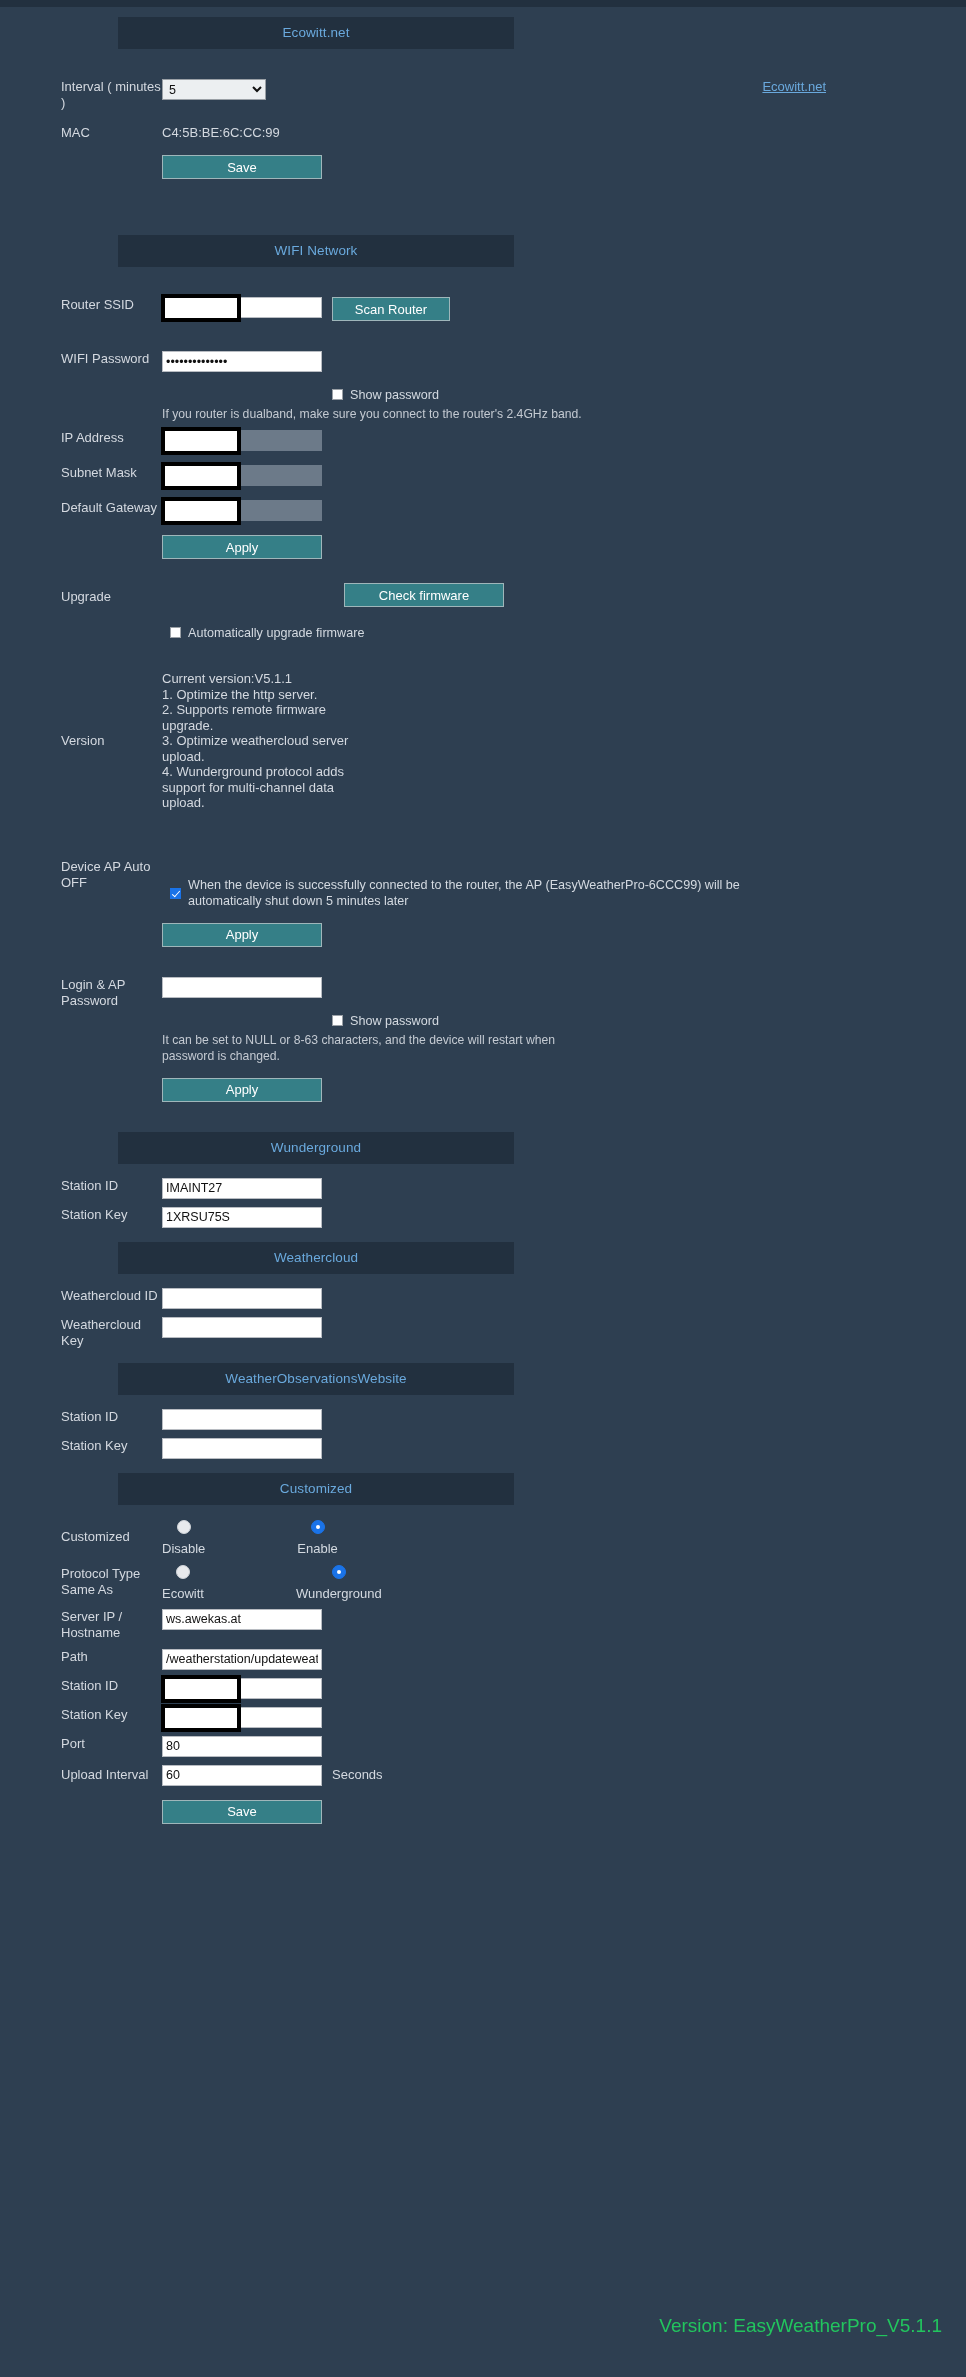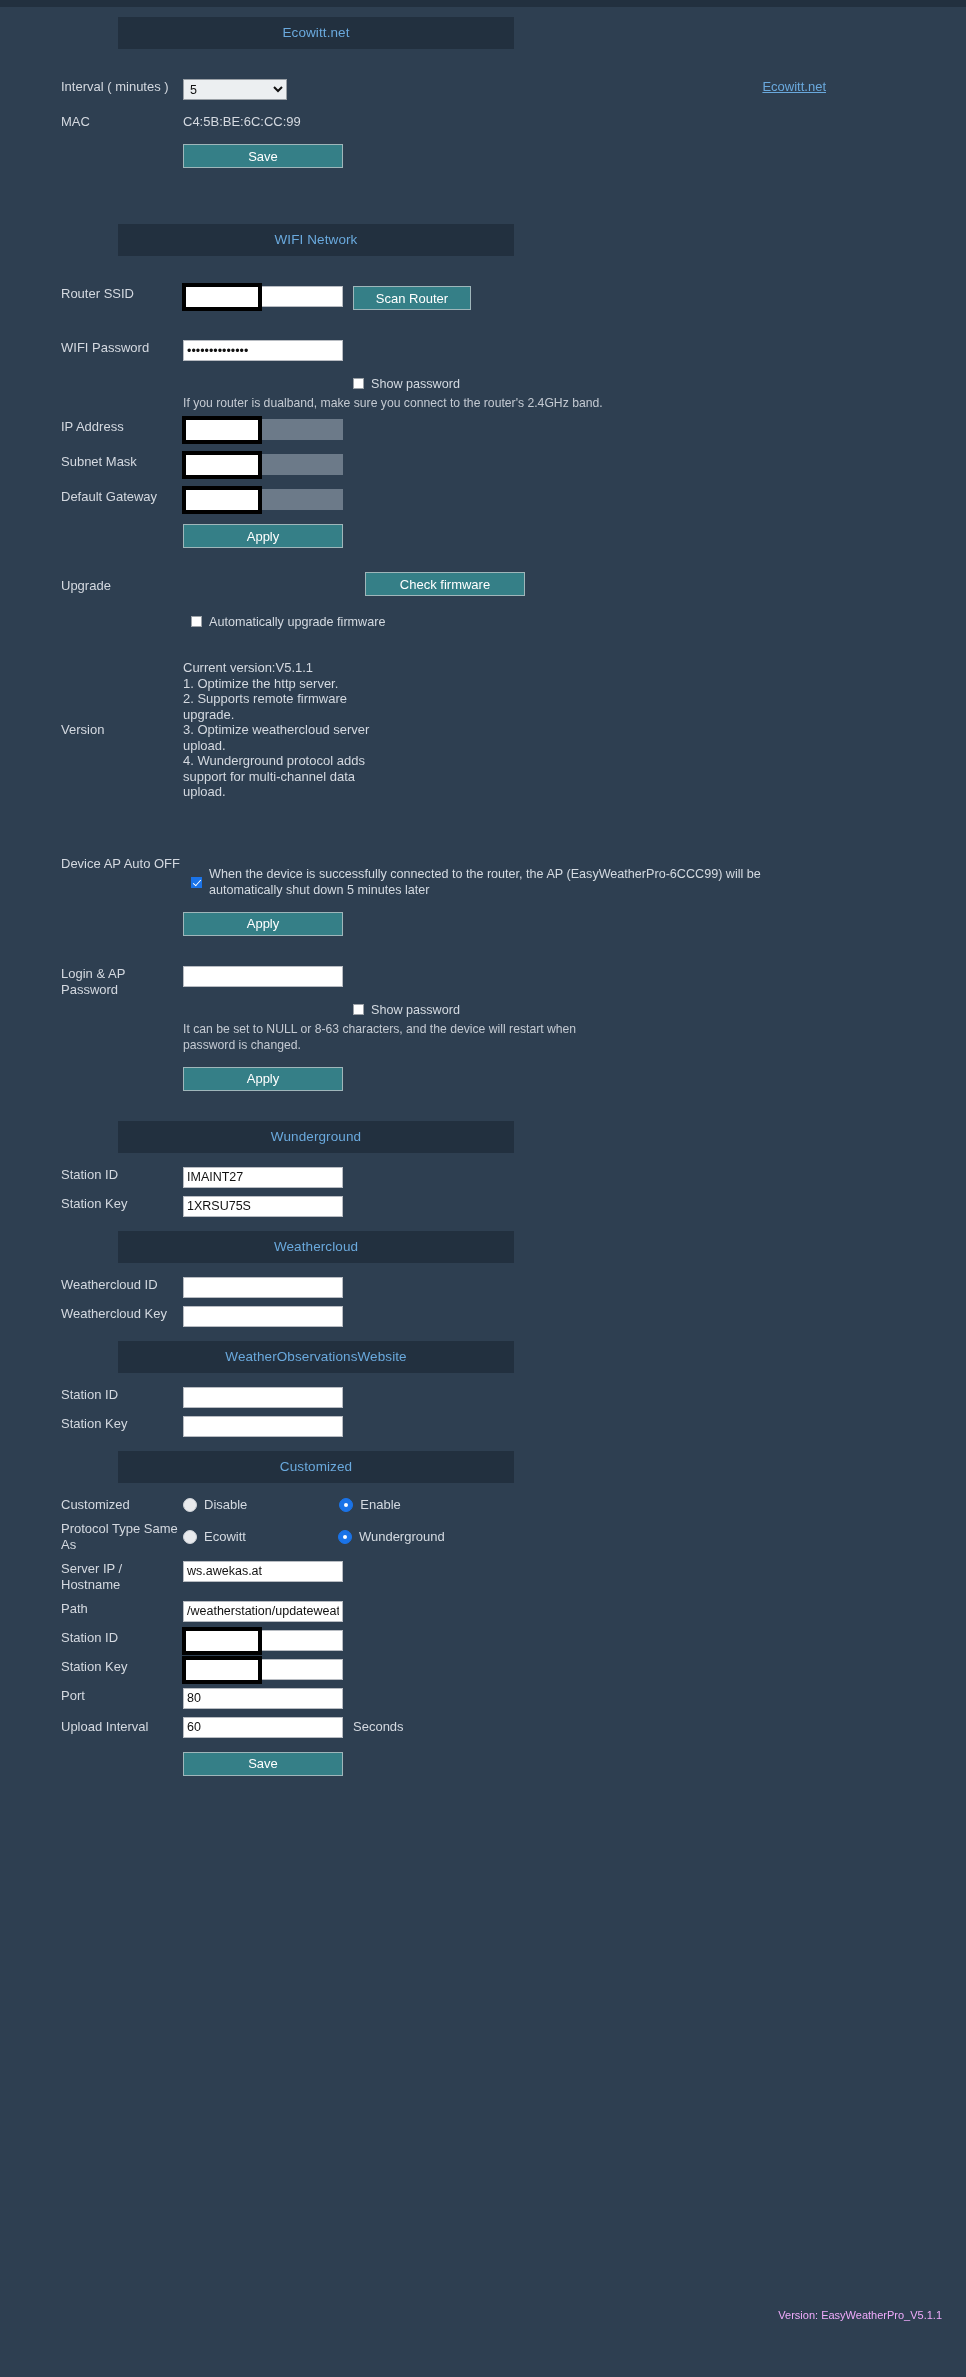--- a/index.html
+++ b/index.html
@@ -41,21 +41,21 @@
   .spacer-sm { height: 14px; }
   .spacer-xs { height: 8px; }
 
   
   .row {
     display: flex;
     align-items: flex-start;
     padding: 0;
   }
   .lbl {
-    width: 183px;
+    width: 162px;
     padding-left: 61px;
     font-size: 13px;
     color: #d4d9e0;
     line-height: 16px;
     flex: none;
   }
   .ctl {
     flex: 1;
     display: flex;
     align-items: flex-start;
@@ -154,42 +154,42 @@
     width: 14px; height: 14px; border-radius: 50%;
     background: #e8eaed; border: 1px solid #cfd3d8;
     flex: none; position: relative; display: inline-block;
     margin-top: 1px;
   }
   .radio.on { background: #1a73e8; border-color: #1a73e8; }
   .radio.on::after {
     content: ""; position: absolute; left: 4px; top: 4px;
     width: 4px; height: 4px; border-radius: 50%; background: #fff;
   }
-  .radiogrp { display: flex; align-items: center; gap: 7px; }
+  .radiogrp { display: flex; align-items: center; gap: 7px; flex-direction: column; }
   .radiolbl { font-size: 13px; color: #d4dae1; }
 
   
   .redact {
     position: absolute;
     background: #ffffff;
     border: 4px solid #000000;
     pointer-events: none;
   }
   .fieldwrap { position: relative; display: inline-block; }
   .fieldwrap .redact {
     left: -1px; top: -3px;
     width: 80px; height: 28px;
   }
 
   .footer {
     position: absolute;
     right: 24px;
-    bottom: 56px;
-    color: #f0abfc;
-    font-size: 11px;
+    bottom: 40px;
+    color: #22c55e;
+    font-size: 19px;
   }
   .version-list { white-space: pre-line; max-width: 200px; }
 </style>
 </head>
 <body>
 
 <div class="topbar"></div>
 
 <div class="page">
 

